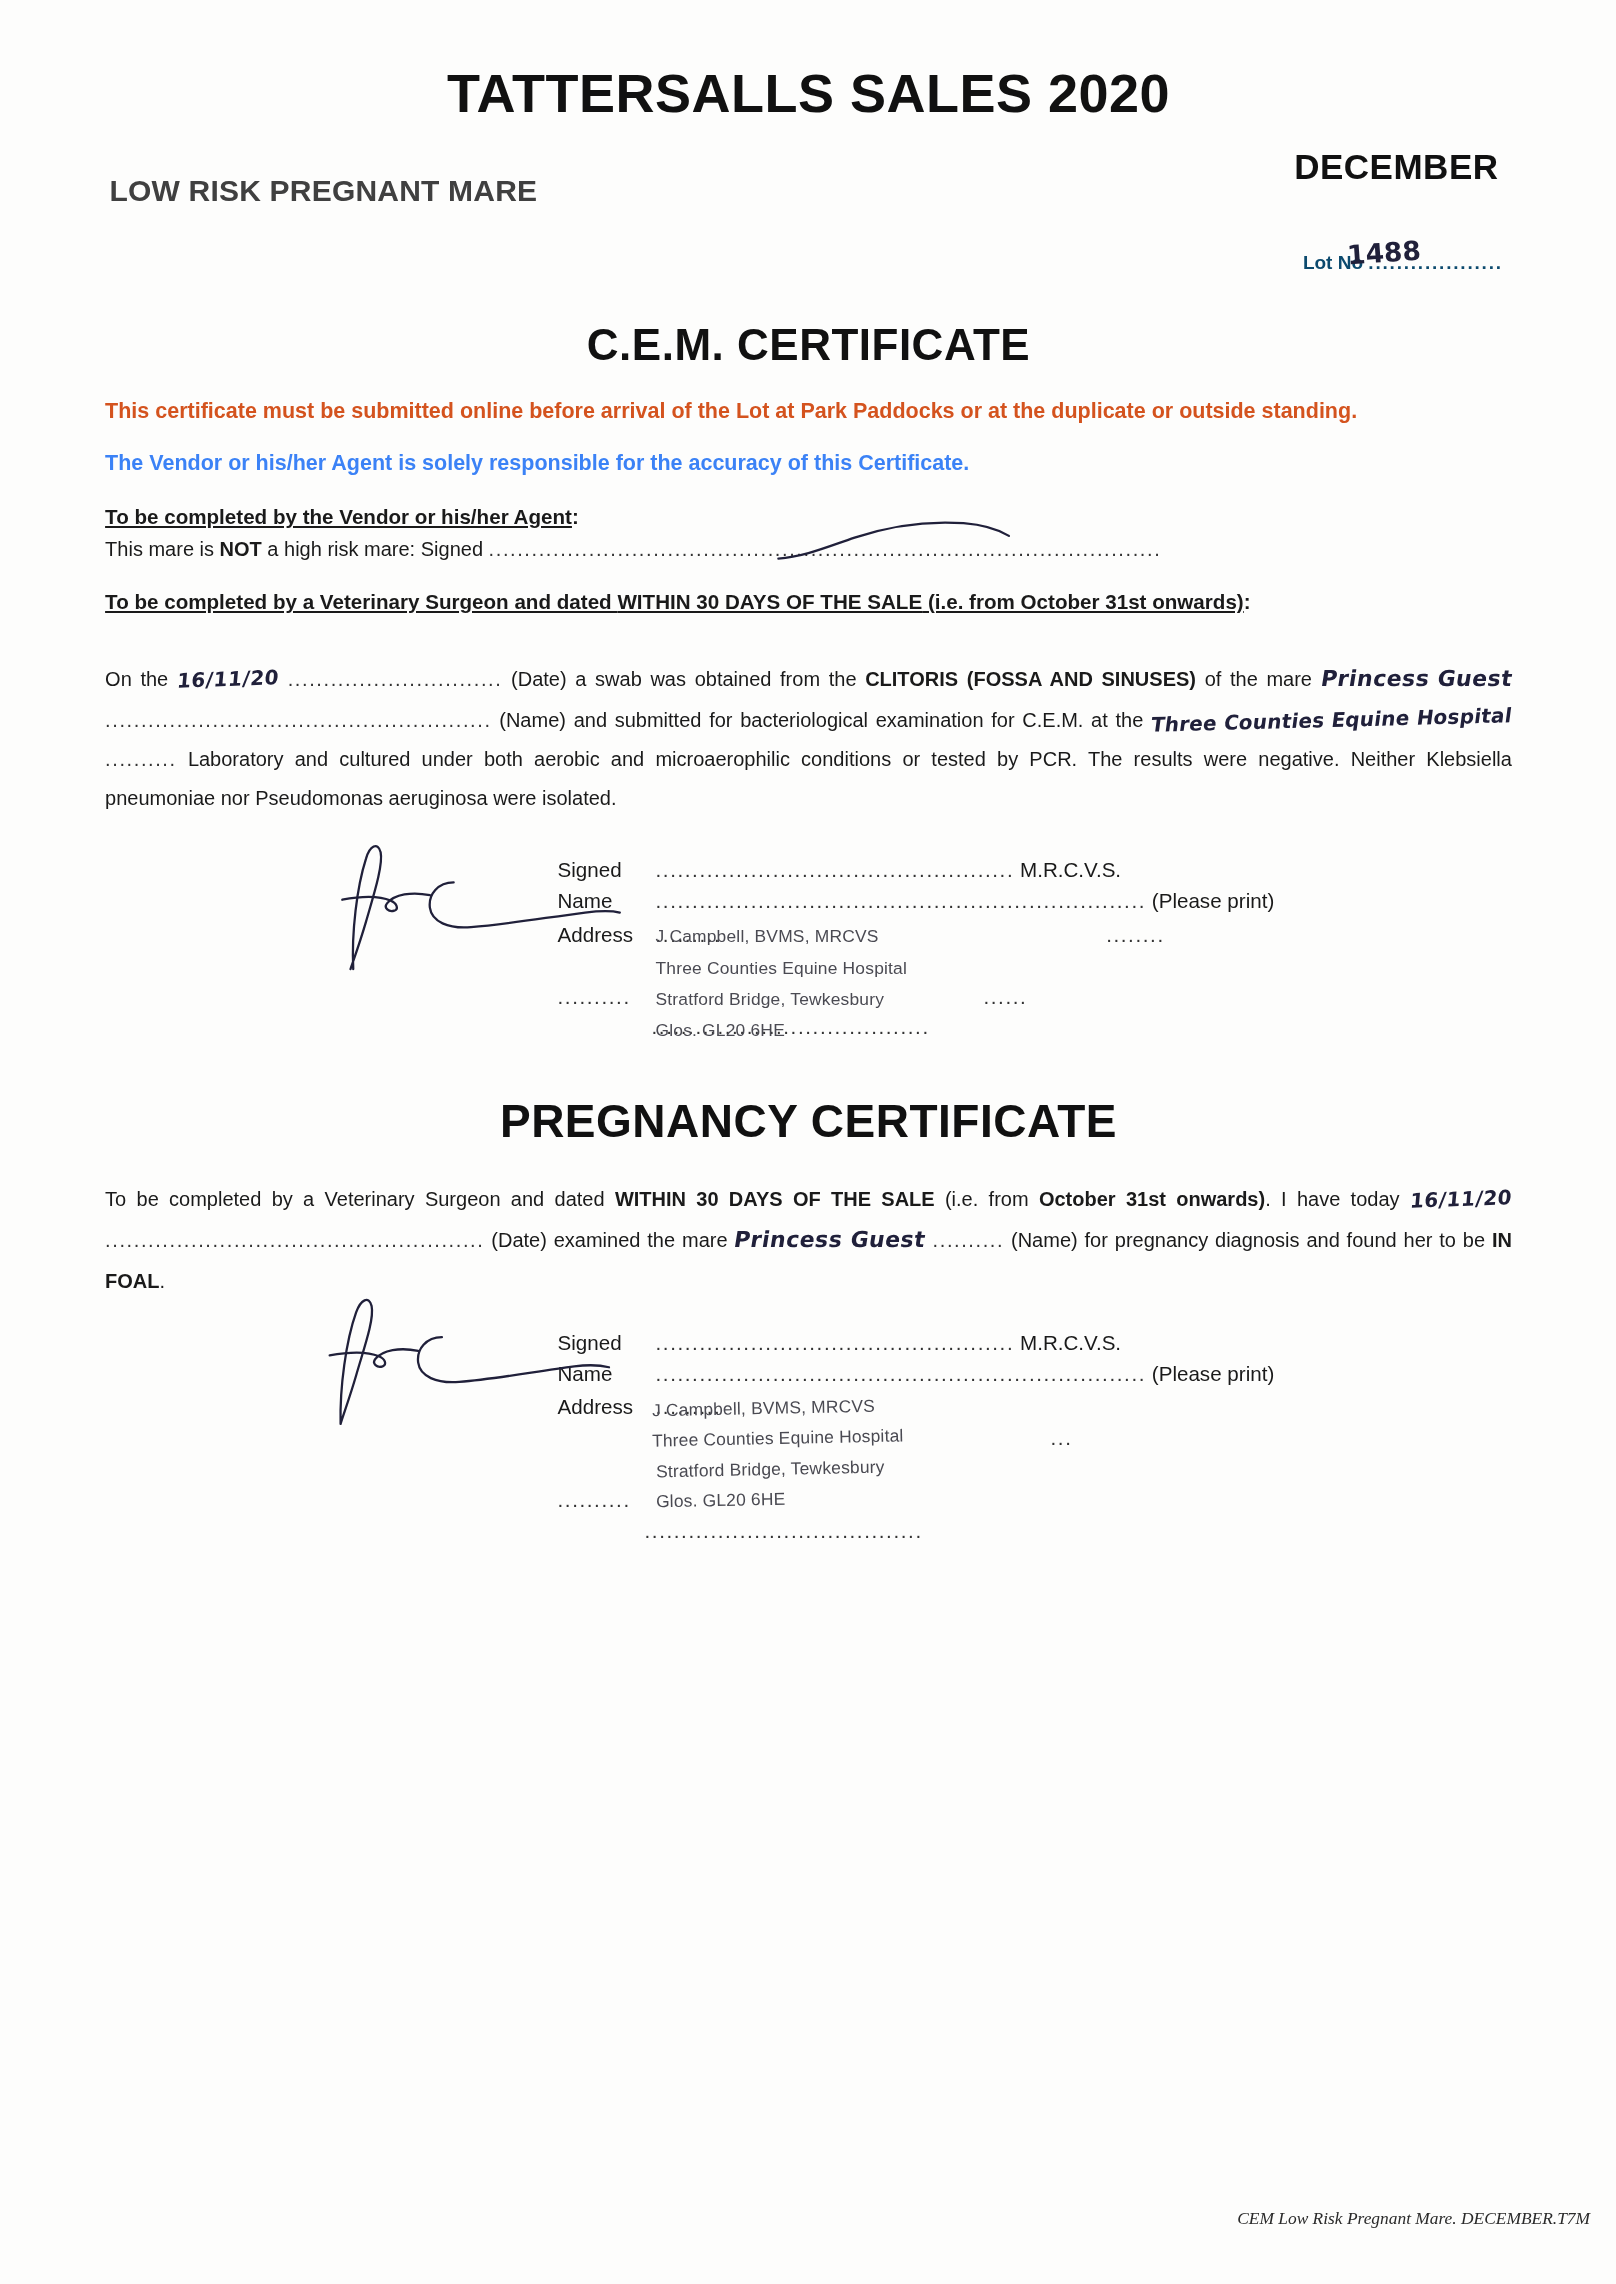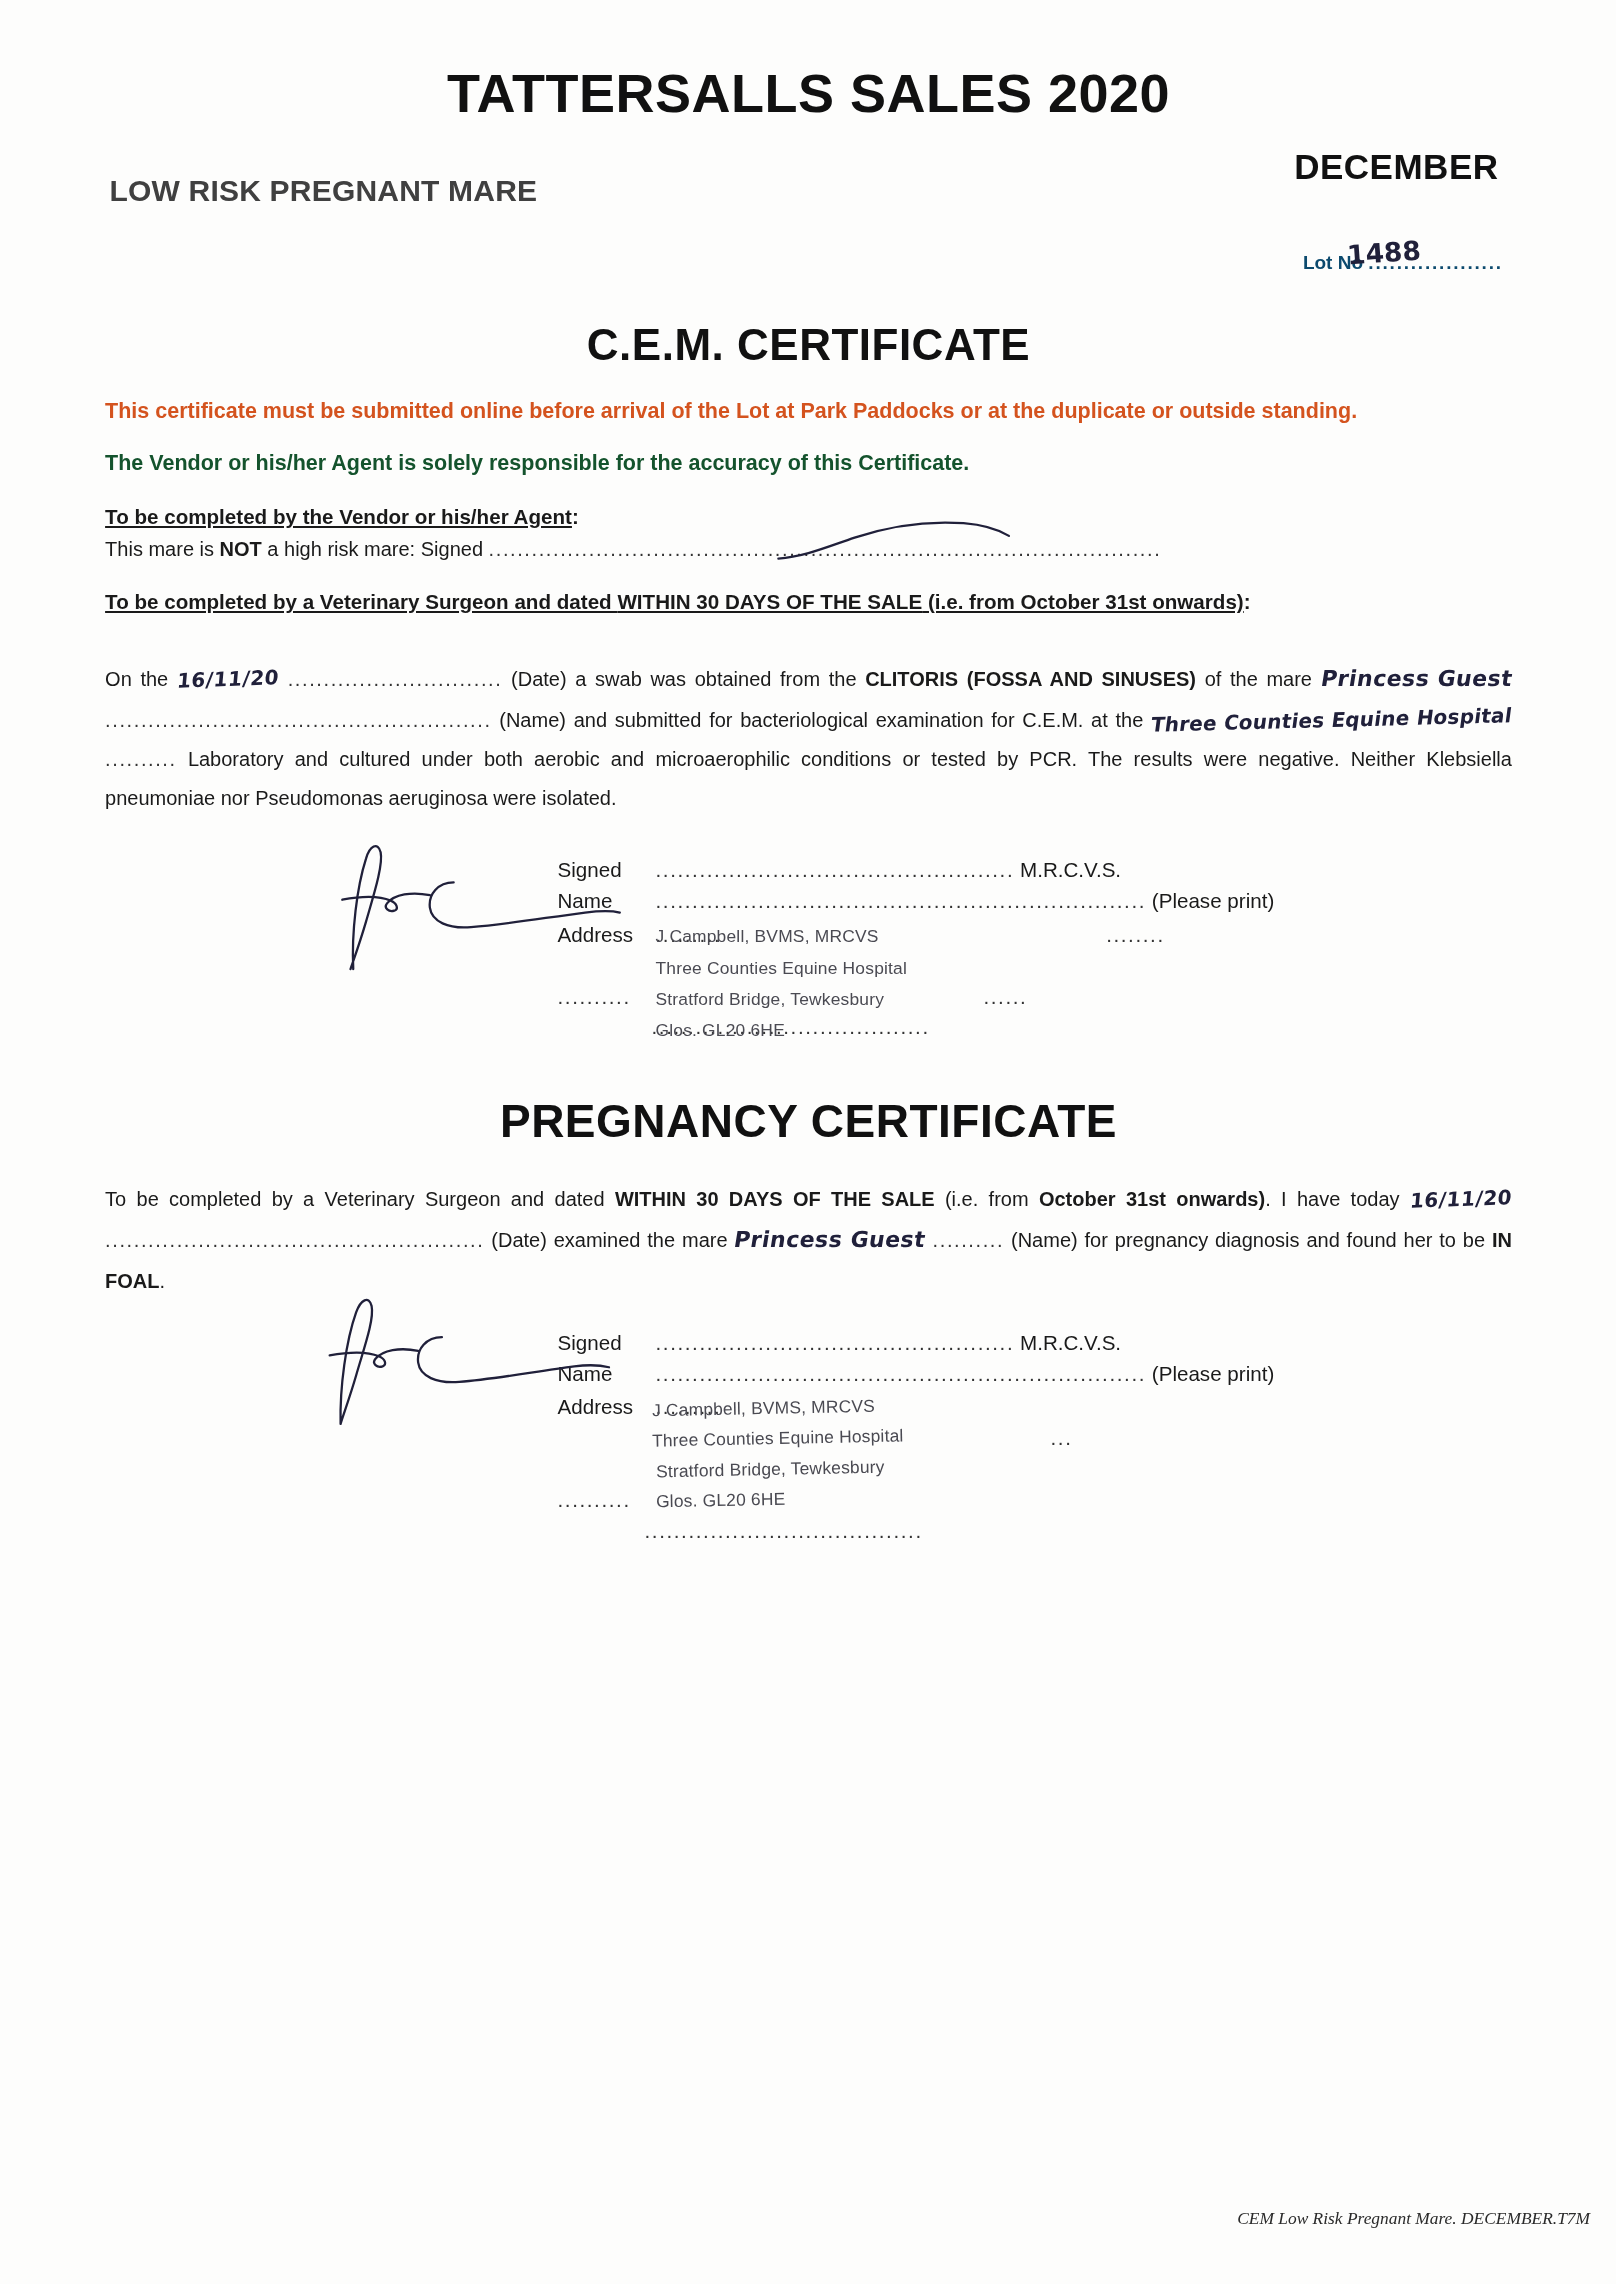--- a/index.html
+++ b/index.html
@@ -101,21 +101,21 @@
   }
 
   .warn {
     color: #d4531e;
     font-weight: bold;
     font-size: 21.5px;
     line-height: 1.32;
     margin: 26.5px 4.6px 0 4.6px;
   }
   .warn2 {
-    color: #14532d;
+    color: #3b82f6;
     font-weight: bold;
     font-size: 21.5px;
     line-height: 1.3;
     margin: 25.6px 4.6px 0 4.6px;
   }
 
   .sec-head {
     font-size: 20.6px;
     font-weight: bold;
     margin: 25px 4.6px 0 4.6px;

